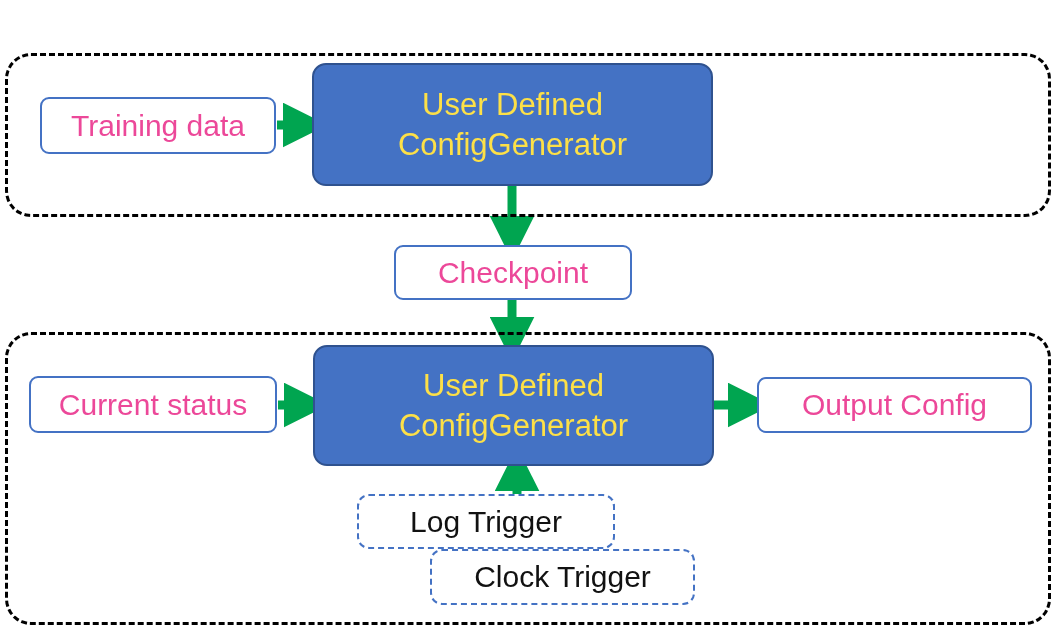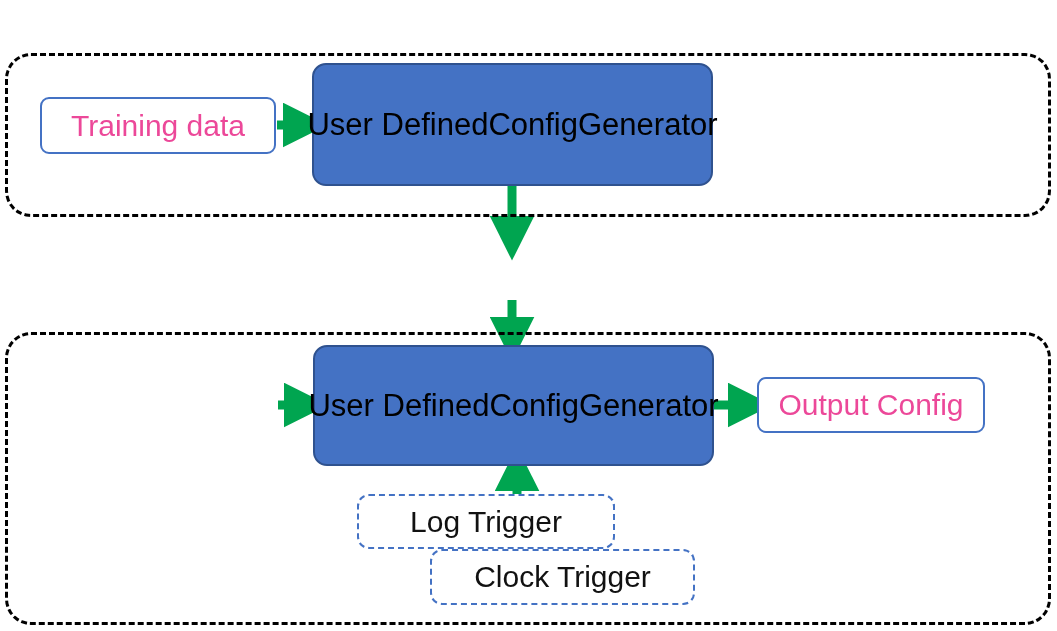--- a/index.html
+++ b/index.html
@@ -52,23 +52,24 @@
   }
 
   
   .node-primary {
     position: absolute;
     box-sizing: border-box;
     background: #4472C4;
     border: 2px solid #2F528F;
     border-radius: 14px;
     display: flex;
+    flex-direction: column;
     align-items: center;
     justify-content: center;
-    color: #000000;
+    color: #fde047;
     font-size: 31px;
     line-height: 1.28;
     white-space: nowrap;
     font-family: "Liberation Sans", sans-serif;
   }
   .node-primary .ln { display: block; }
 
   
   .node-trigger {
     position: absolute;
@@ -135,29 +136,31 @@
 
   <div class="group-frame" style="left:5px; top:53px; width:1046px; height:164px;"></div>
 
   <div class="node-plain" style="left:40px; top:97px; width:236px; height:57px;">Training data</div>
 
   <div class="node-primary" style="left:312px; top:63px; width:401px; height:123px;">
     <span class="ln">User Defined</span>
     <span class="ln">ConfigGenerator</span>
   </div>
 
+  <div class="node-plain" style="left:394px; top:245px; width:238px; height:55px;">Checkpoint</div>
 
 
   <div class="group-frame" style="left:5px; top:332px; width:1046px; height:293px;"></div>
 
+  <div class="node-plain" style="left:29px; top:376px; width:248px; height:57px;">Current status</div>
 
   <div class="node-primary" style="left:313px; top:345px; width:401px; height:121px;">
     <span class="ln">User Defined</span>
     <span class="ln">ConfigGenerator</span>
   </div>
 
-  <div class="node-plain" style="left:757px; top:377px; width:228px; height:56px;">Output Config</div>
+  <div class="node-plain" style="left:757px; top:377px; width:275px; height:56px;">Output Config</div>
 
   <div class="node-trigger" style="left:430px; top:549px; width:265px; height:56px; z-index:3;">Clock Trigger</div>
 
   <div class="node-trigger" style="left:357px; top:494px; width:258px; height:55px; z-index:2;">Log Trigger</div>
 
 </div>
 
 </body></html>

